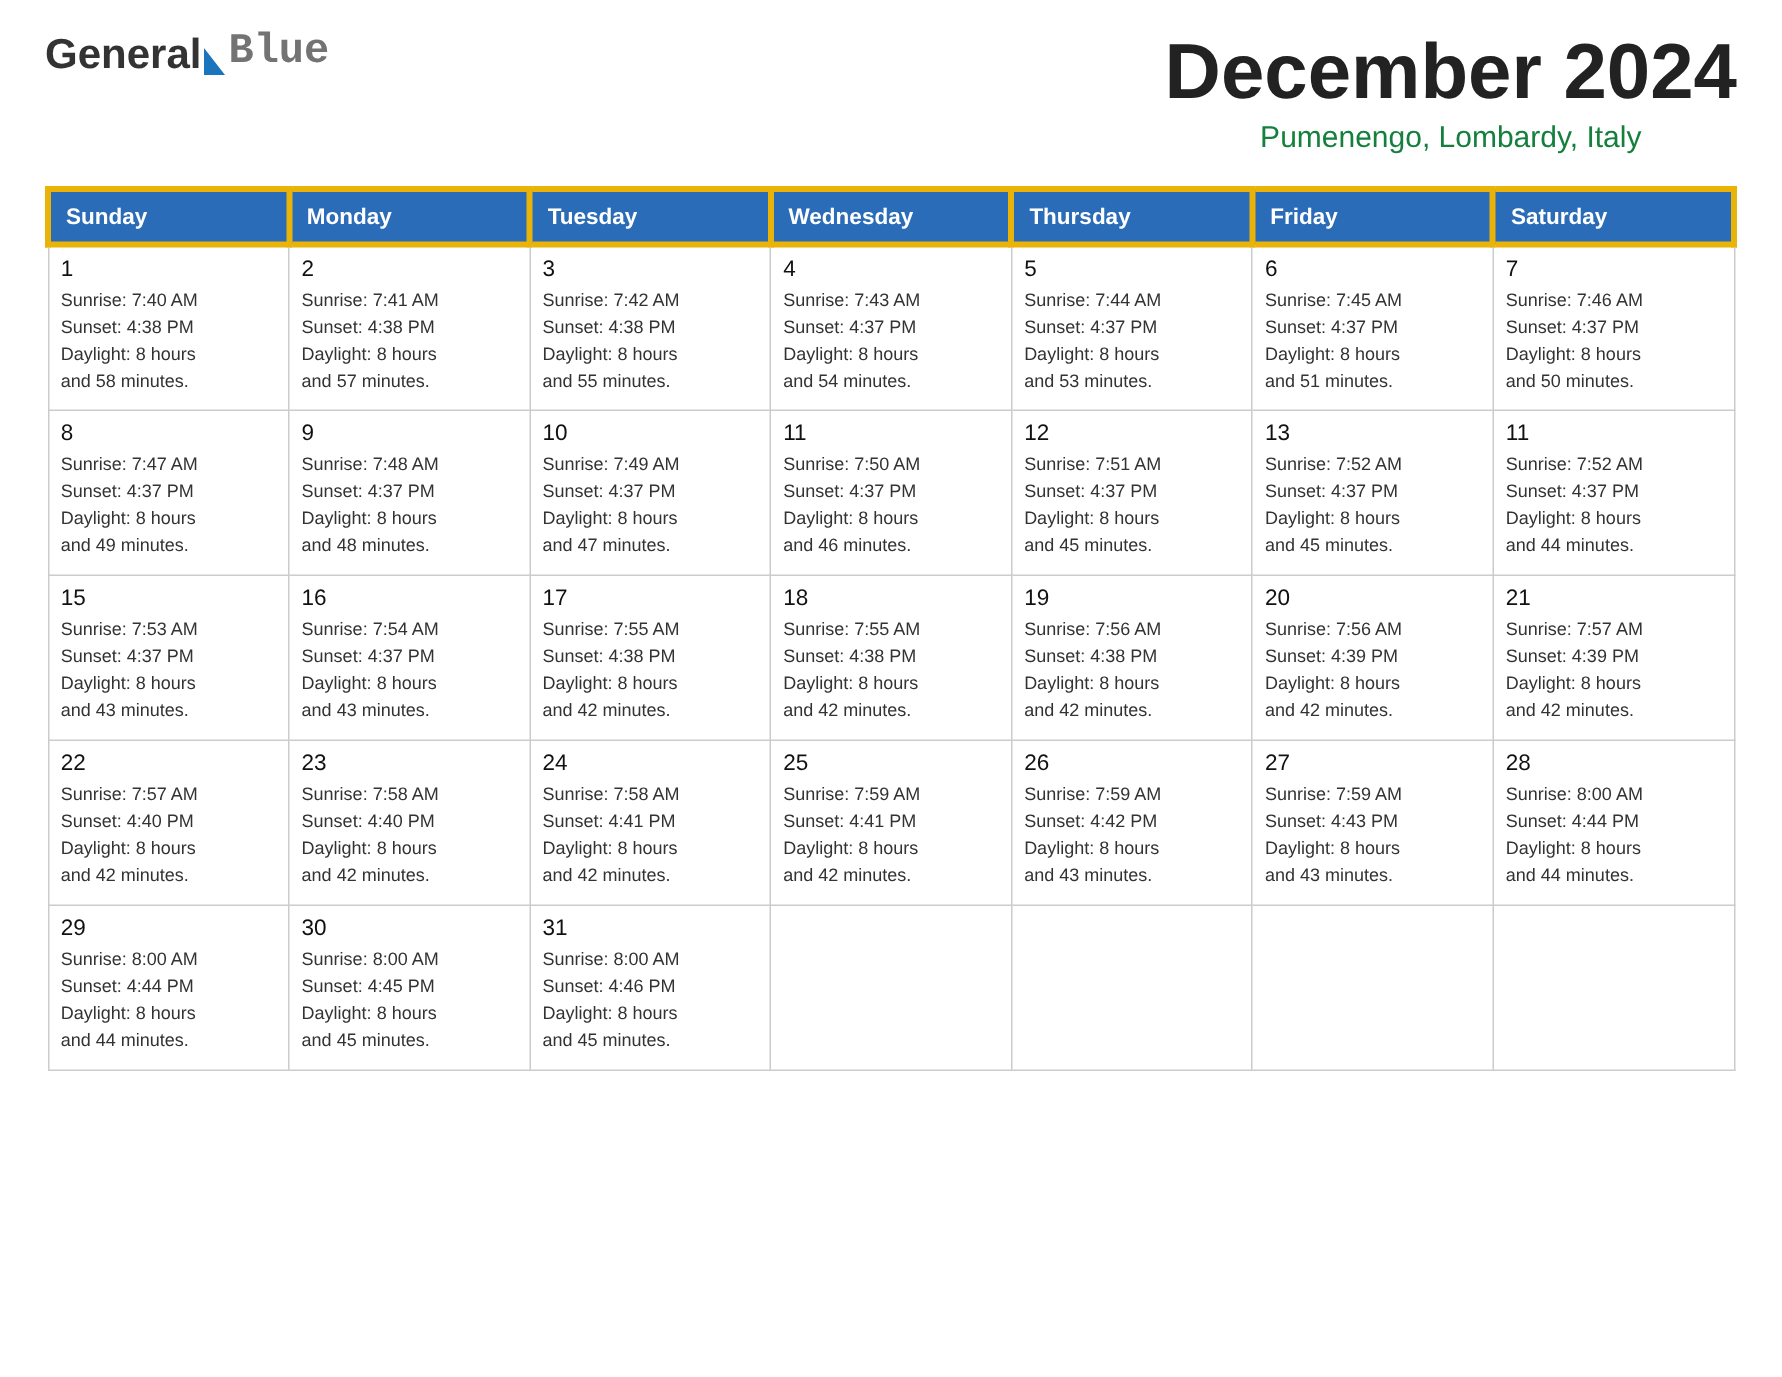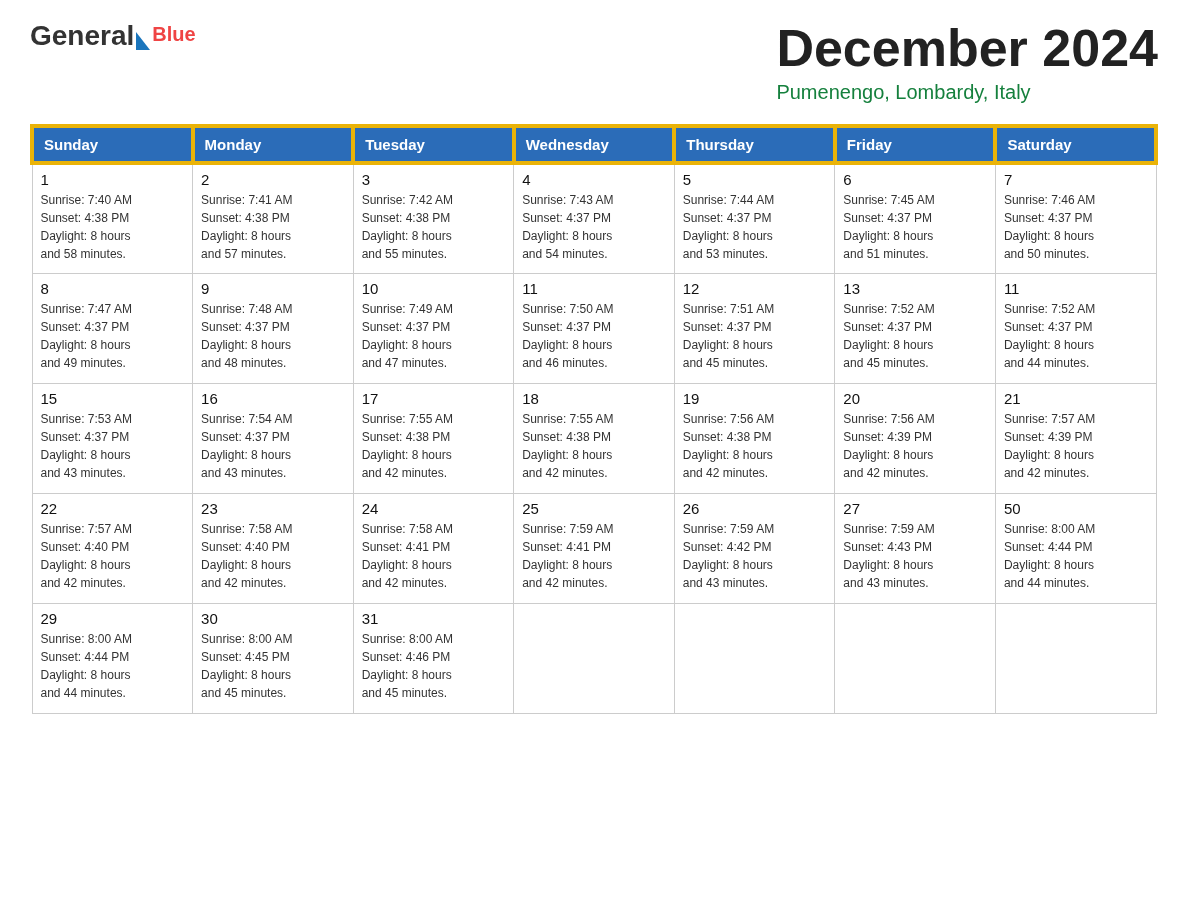--- a/index.html
+++ b/index.html
@@ -10,21 +10,21 @@
       width: 1188px;
       min-height: 918px;
     }
     .header {
       display: flex;
       justify-content: space-between;
       align-items: flex-start;
       margin-bottom: 20px;
     }
     .title-block {
-      text-align: left;
+      text-align: center;
     }
     .month-title {
       font-size: 52px;
       font-weight: bold;
       color: #222;
       line-height: 1.1;
     }
     .location {
       font-size: 20px;
       color: #15803d;
@@ -92,24 +92,25 @@
       border-color: transparent transparent transparent #1a75bc;
       margin-bottom: 2px;
       margin-left: 2px;
     }
     .logo-row2 {
       display: flex;
       align-items: center;
       margin-top: -4px;
     }
     .logo-text-blue {
-      font-size: 20px;
-      font-weight: bold;
-      color: #ef4444;
+      font-size: 28px;
+      font-weight: bold;
+      color: #737373;
       margin-left: 2px;
+      font-family: Liberation Mono, monospace;
     }
   </style>
 </head>
 <body>
 
 <div class="header">
   <div class="logo-wrapper">
     <div class="logo-row1">
       <span class="logo-text-general">General</span>
       <span class="logo-chevron"></span>
@@ -246,21 +247,21 @@
         </td>
         <td>
           <span class="day-num">26</span>
           <div class="day-info">Sunrise: 7:59 AM<br>Sunset: 4:42 PM<br>Daylight: 8 hours<br>and 43 minutes.</div>
         </td>
         <td>
           <span class="day-num">27</span>
           <div class="day-info">Sunrise: 7:59 AM<br>Sunset: 4:43 PM<br>Daylight: 8 hours<br>and 43 minutes.</div>
         </td>
         <td>
-          <span class="day-num">50</span>
+          <span class="day-num">28</span>
           <div class="day-info">Sunrise: 8:00 AM<br>Sunset: 4:44 PM<br>Daylight: 8 hours<br>and 44 minutes.</div>
         </td>
       </tr>
       <tr>
         <td>
           <span class="day-num">29</span>
           <div class="day-info">Sunrise: 8:00 AM<br>Sunset: 4:44 PM<br>Daylight: 8 hours<br>and 44 minutes.</div>
         </td>
         <td>
           <span class="day-num">30</span>

